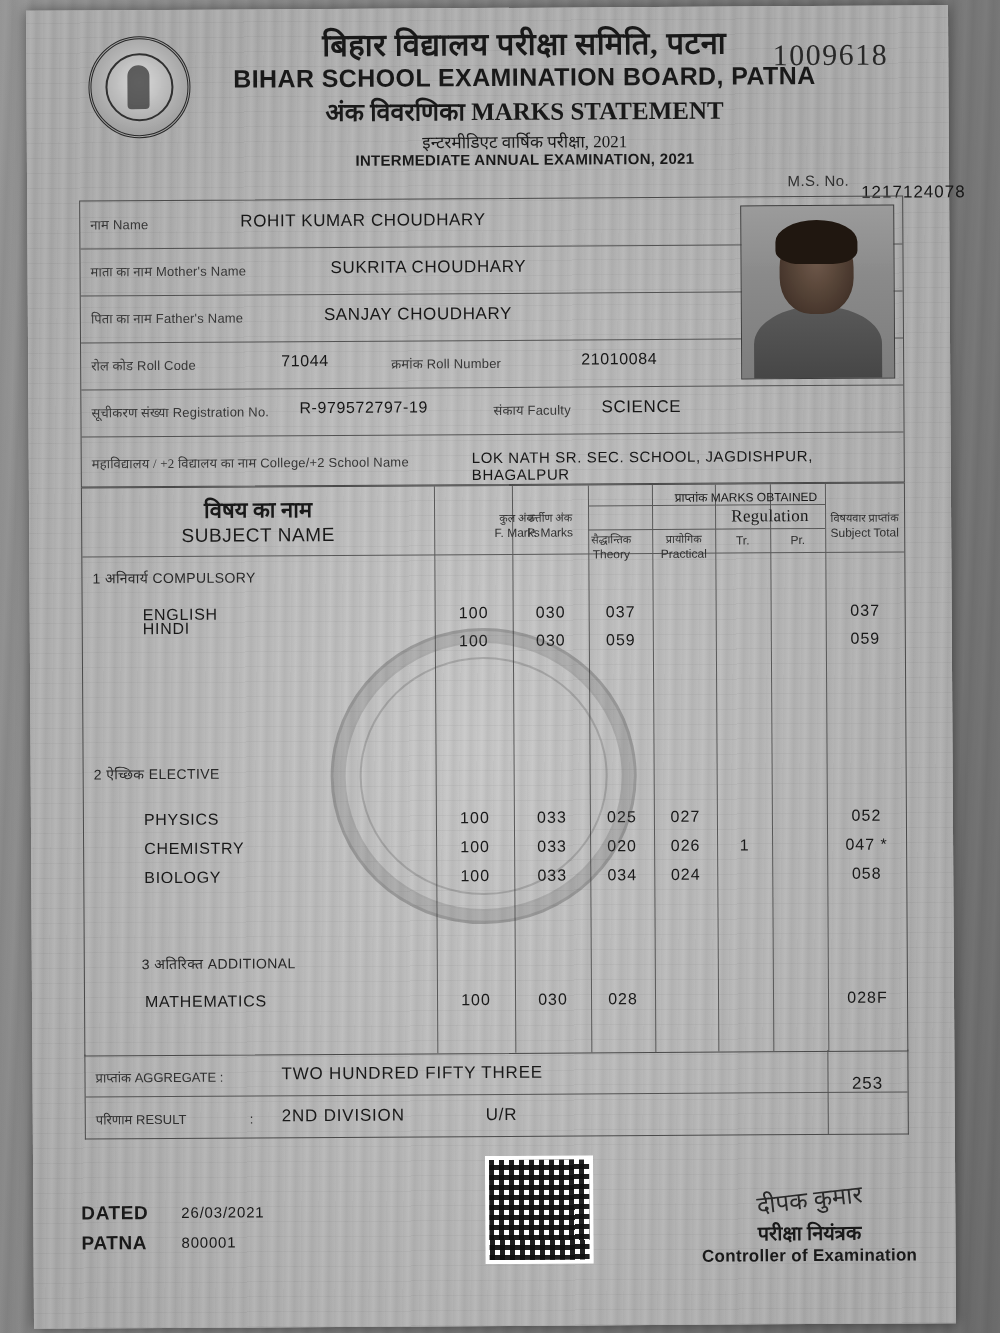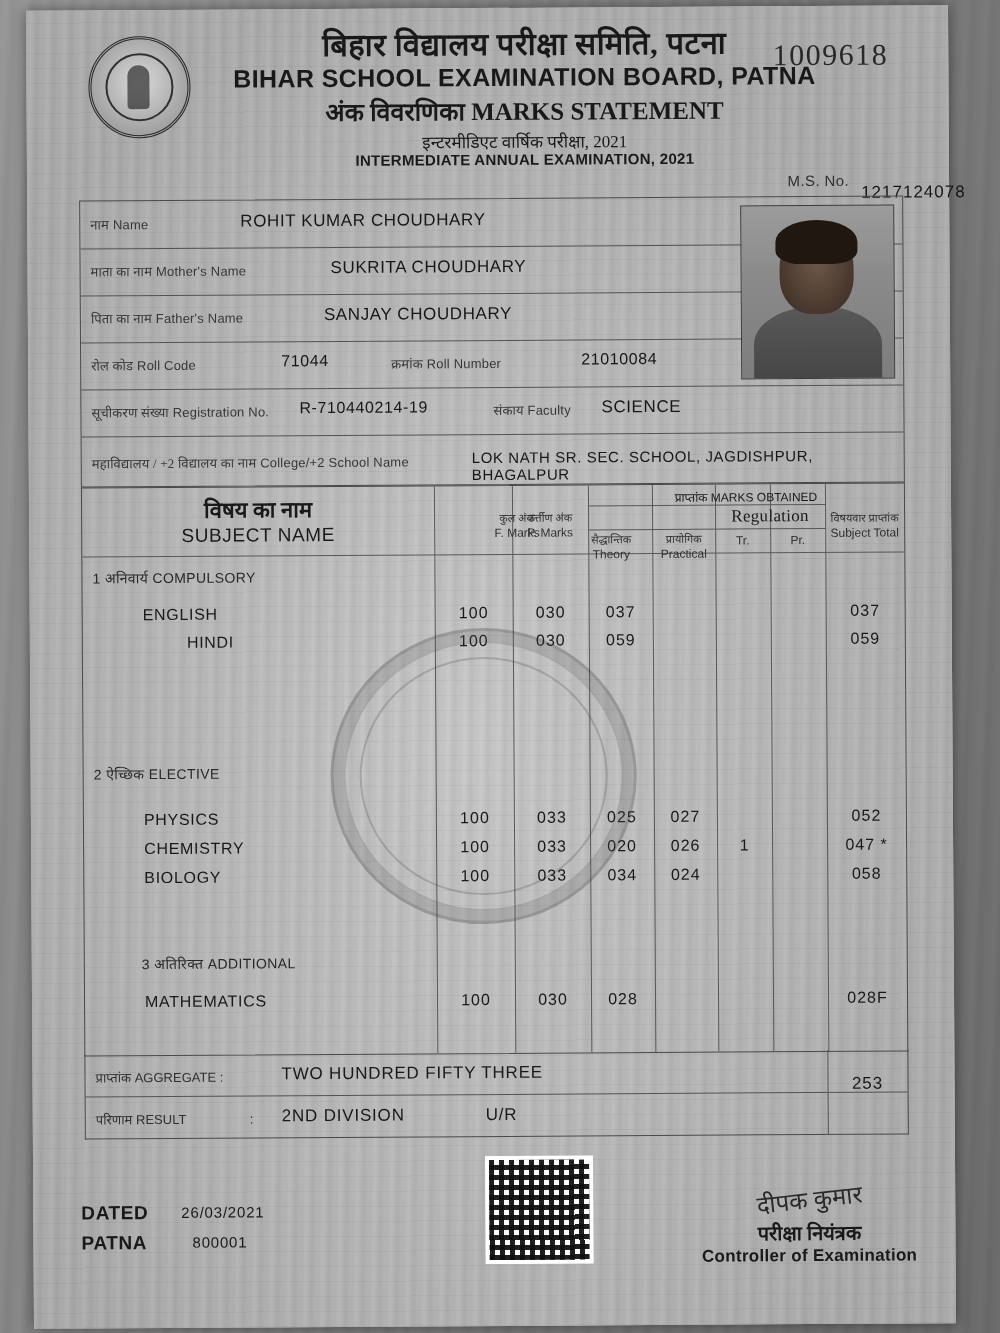--- a/index.html
+++ b/index.html
@@ -283,21 +283,21 @@
         <span>Roll Number</span>
       </div>
       <div class="val" style="left:472px;font-size:16px;margin-left:28px;">21010084</div>
     </div>
 
     <div class="idrow r5">
       <div class="lbl">
         <span class="hi">सूचीकरण संख्या</span>
         <span>Registration No.</span>
       </div>
-      <div class="val" style="left:218px;font-size:16px;">R-710440214-19</div>
+      <div class="val" style="left:218px;font-size:16px;">R-979572797-19</div>
       <div class="lbl" style="left:412px;">
         <span class="hi">संकाय</span>
         <span>Faculty</span>
       </div>
       <div class="val" style="left:520px;">SCIENCE</div>
     </div>
 
     <div class="idrow r6">
       <div class="lbl" style="top:18px;">
         <span class="hi">महाविद्यालय / +2 विद्यालय का नाम</span>
@@ -373,21 +373,21 @@
       <div class="cell" style="left:352px;width:78px;top:118px;">100</div>
       <div class="cell" style="left:430px;width:76px;top:118px;">030</div>
       <div class="cell" style="left:506px;width:64px;top:118px;">037</div>
       <div class="cell" style="left:570px;width:63px;top:118px;"></div>
       <div class="cell" style="left:633px;width:55px;top:118px;"></div>
       <div class="cell" style="left:688px;width:55px;top:118px;"></div>
       <div class="cell" style="left:743px;width:79px;top:118px;">037</div>
     </div>
 
     <div>
-      <div class="subj" style="top:146px;margin-left:44px;">HINDI</div>
+      <div class="subj" style="top:132px;">HINDI</div>
       <div class="cell" style="left:352px;width:78px;top:146px;">100</div>
       <div class="cell" style="left:430px;width:76px;top:146px;">030</div>
       <div class="cell" style="left:506px;width:64px;top:146px;">059</div>
       <div class="cell" style="left:570px;width:63px;top:146px;"></div>
       <div class="cell" style="left:633px;width:55px;top:146px;"></div>
       <div class="cell" style="left:688px;width:55px;top:146px;"></div>
       <div class="cell" style="left:743px;width:79px;top:146px;">059</div>
     </div>
 
     <div class="sec-head" style="left:10px;top:276px;">
@@ -468,21 +468,21 @@
     <div class="agg-total">253</div>
   </div>
 
   <div class="qr">
       <i></i>
     </div>
 
   <div class="ftr-lbl" style="left:48px;top:1192px;">DATED</div>
   <div class="ftr-val" style="left:148px;top:1194px;">26/03/2021</div>
   <div class="ftr-lbl" style="left:48px;top:1222px;">PATNA</div>
-  <div class="ftr-val" style="left:148px;top:1224px;margin-left:11px;">800001</div>
+  <div class="ftr-val" style="left:148px;top:1224px;">800001</div>
 
   <div class="sign">
     <span class="scribble">दीपक कुमार</span>
     <div class="hi">परीक्षा नियंत्रक</div>
     <div class="en">Controller of Examination</div>
   </div>
 
   <div id="seal"></div>
 </div>
 

